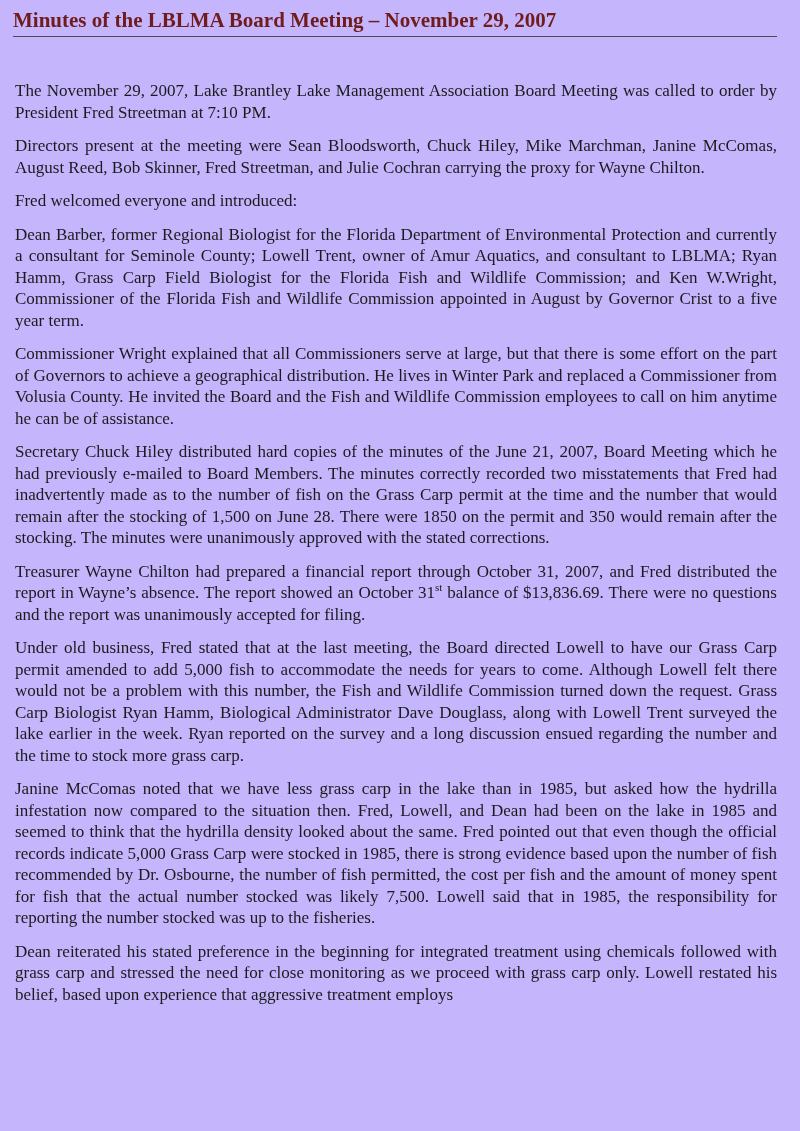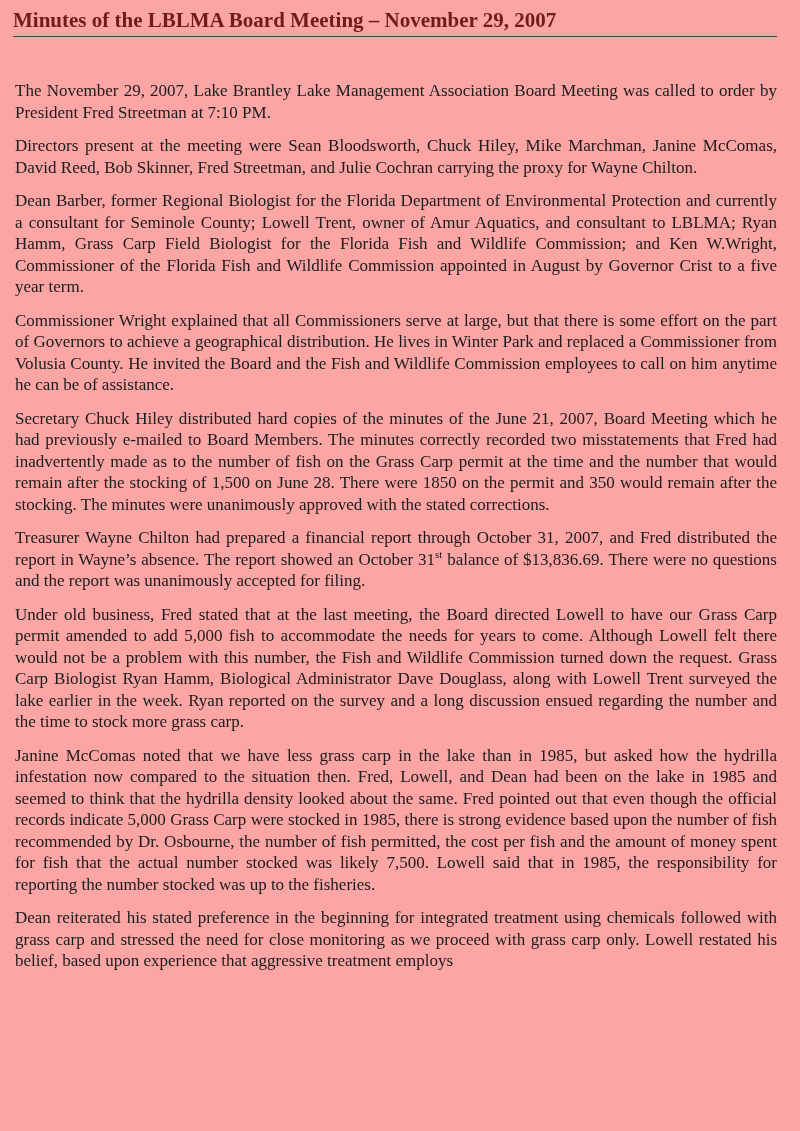--- a/index.html
+++ b/index.html
@@ -5,21 +5,21 @@
   html, body {
     margin: 0;
     padding: 0;
     background: #ffffff;
   }
   .page {
     width: 800px;
     height: 1131px;
     box-sizing: border-box;
     padding: 6px 23px 0 13px;
-    background: #fca5a5;
+    background: #c4b5fd;
     font-family: "Liberation Serif", serif;
     color: #1b1b1b;
     overflow: hidden;
   }
   .doc-title {
     margin: 0 0 43px 0;
     padding: 2px 0 4px 0;
     font-size: 21px;
     line-height: 24px;
     font-weight: bold;
@@ -42,22 +42,23 @@
 </style>
 </head>
 <body>
 
 <div class="page">
 
   <h1 class="doc-title">Minutes of the LBLMA Board Meeting – November 29, 2007</h1>
 
   <p class="para">The November 29, 2007, Lake Brantley Lake Management Association Board Meeting was called to order by President Fred Streetman at 7:10 PM.</p>
 
-  <p class="para">Directors present at the meeting were Sean Bloodsworth, Chuck Hiley, Mike Marchman, Janine McComas, David Reed, Bob Skinner, Fred Streetman, and Julie Cochran carrying the proxy for Wayne Chilton.</p>
+  <p class="para">Directors present at the meeting were Sean Bloodsworth, Chuck Hiley, Mike Marchman, Janine McComas, August Reed, Bob Skinner, Fred Streetman, and Julie Cochran carrying the proxy for Wayne Chilton.</p>
 
+  <p class="para">Fred welcomed everyone and introduced:</p>
 
   <p class="para">Dean Barber, former Regional Biologist for the Florida Department of Environmental Protection and currently a consultant for Seminole County; Lowell Trent, owner of Amur Aquatics, and consultant to LBLMA; Ryan Hamm, Grass Carp Field Biologist for the Florida Fish and Wildlife Commission; and Ken W.Wright, Commissioner of the Florida Fish and Wildlife Commission appointed in August by Governor Crist to a five year term.</p>
 
   <p class="para">Commissioner Wright explained that all Commissioners serve at large, but that there is some effort on the part of Governors to achieve a geographical distribution. He lives in Winter Park and replaced a Commissioner from Volusia County. He invited the Board and the Fish and Wildlife Commission employees to call on him anytime he can be of assistance.</p>
 
   <p class="para">Secretary Chuck Hiley distributed hard copies of the minutes of the June 21, 2007, Board Meeting which he had previously e-mailed to Board Members. The minutes correctly recorded two misstatements that Fred had inadvertently made as to the number of fish on the Grass Carp permit at the time and the number that would remain after the stocking of 1,500  on June 28. There were 1850 on the permit and 350 would remain after the stocking. The minutes were unanimously approved with the stated corrections.</p>
 
   <p class="para"><span>Treasurer Wayne Chilton had prepared a financial report through October 31, 2007, and Fred distributed the report in Wayne’s absence. The report showed an October 31</span><span class="sup">st</span><span> balance of $13,836.69. There were no questions and the report was unanimously accepted for filing.</span></p>
 
   <p class="para">Under old business, Fred stated that at the last meeting, the Board directed Lowell to have our Grass Carp permit amended to add 5,000 fish to accommodate the needs for years to come. Although Lowell felt there would not be a problem with this number, the Fish and Wildlife Commission turned down the request. Grass Carp Biologist Ryan Hamm, Biological Administrator Dave Douglass, along with Lowell Trent surveyed the lake earlier in the week. Ryan reported on the survey and a long discussion ensued regarding the number and the time to stock more grass carp.</p>

